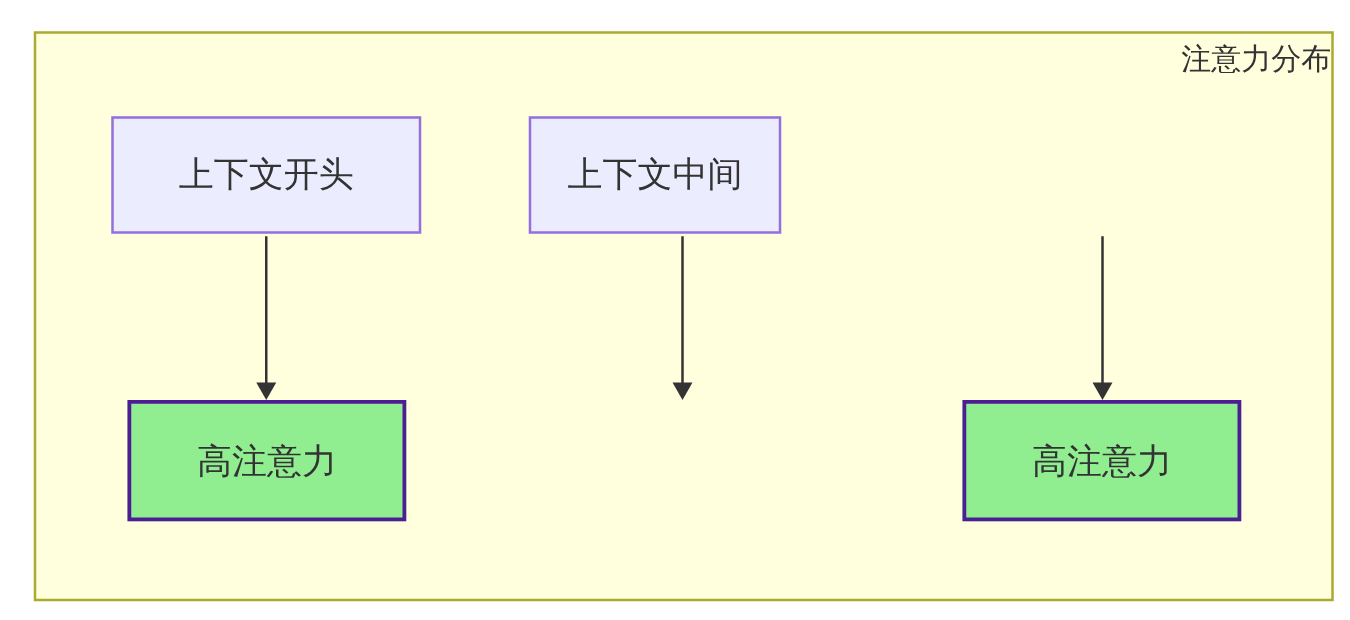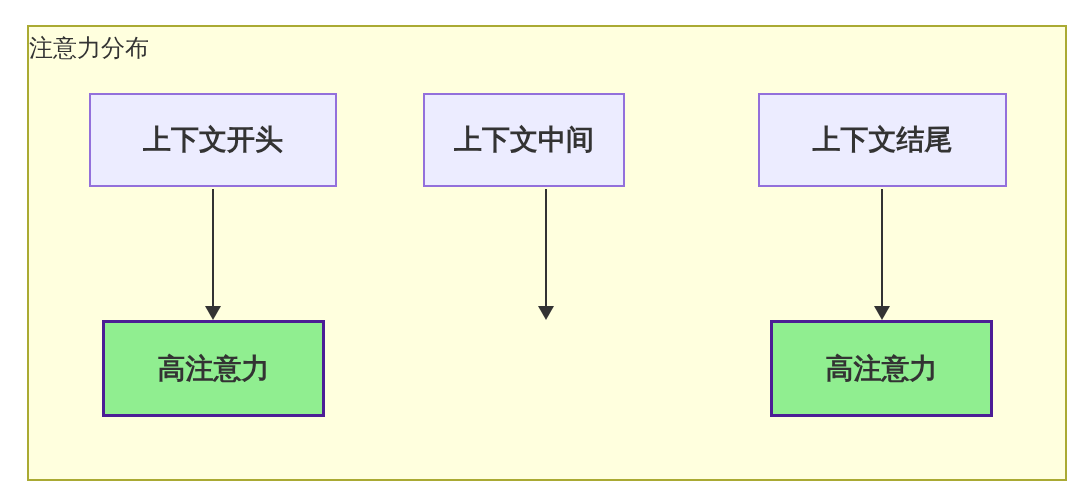--- a/index.html
+++ b/index.html
@@ -23,35 +23,34 @@
     height: 456px;
     box-sizing: border-box;
     background: #ffffde;
     border: 2px solid #aaaa33;
   }
   .group-title {
     position: absolute;
     top: 6px;
     left: 0;
     width: 100%;
-    text-align: left;
+    text-align: right;
     font-size: 24px;
     line-height: 30px;
     color: #333333;
   }
   .node {
     position: absolute;
     box-sizing: border-box;
     display: flex;
     align-items: center;
     justify-content: center;
     color: #333333;
     font-size: 28px;
     text-align: center;
-    font-weight: bold;
   }
   .node.source {
     background: #ececff;
     border: 2px solid #9370db;
   }
   .node.target {
     border: 3px solid #4c1d95;
   }
   .node.target[data-level="high"] { background: #90ee90; }
   .node.target[data-level="low"]  { background: #ff8888; }
@@ -90,23 +89,20 @@
       <span>上下文开头</span>
     </div>
     <div class="node target tgt-0" data-level="high">
       <span>高注意力</span>
     </div>
 
     <div class="node source src-1">
       <span>上下文中间</span>
     </div>
 
-    <div class="node source src-2">
-      <span>上下文结尾</span>
-    </div>
     <div class="node target tgt-2" data-level="high">
       <span>高注意力</span>
     </div>
 
     <svg class="arrow-layer" width="1036" height="452" viewBox="0 0 1036 452">
       <g>
         <line x1="184" y1="162" x2="184" y2="280"></line>
         <polygon points="176,279 192,279 184,293"></polygon>
       </g>
       <g>

